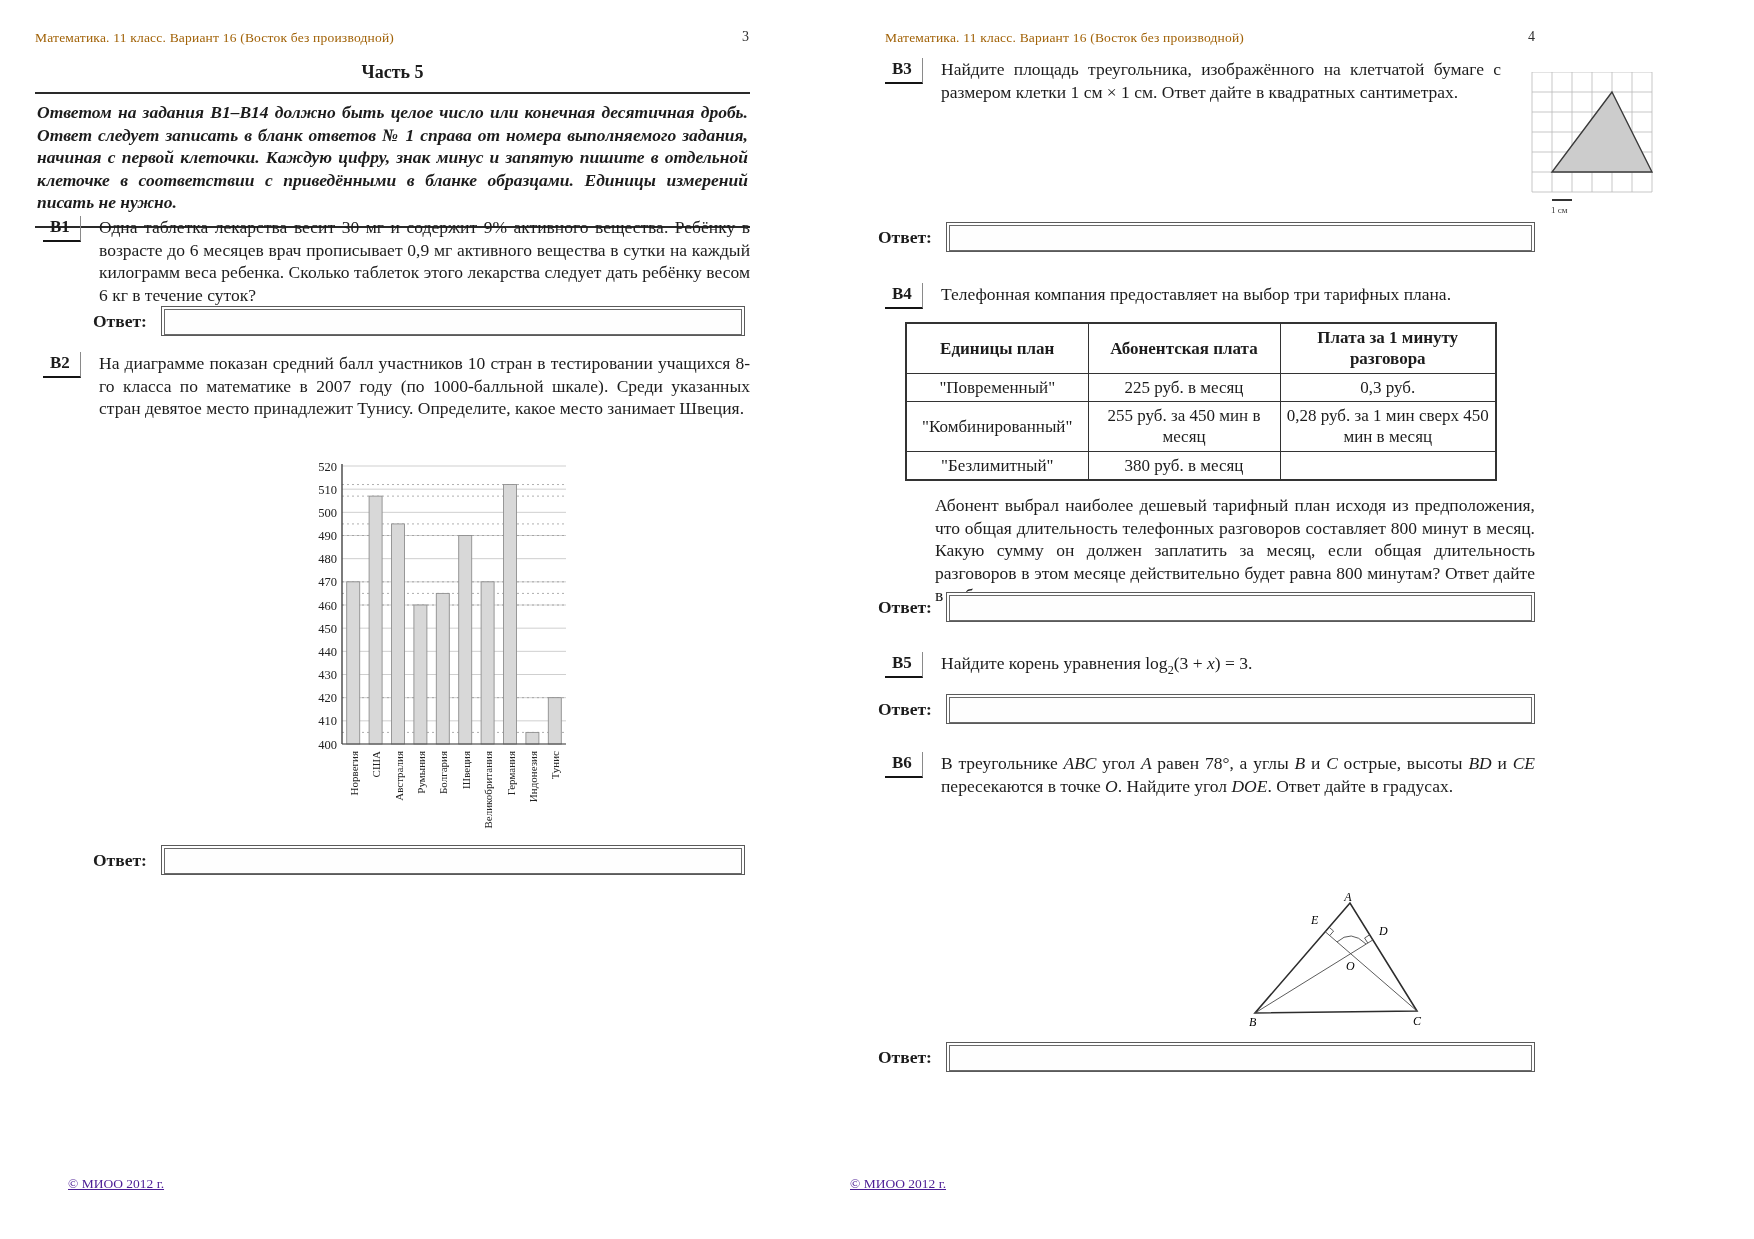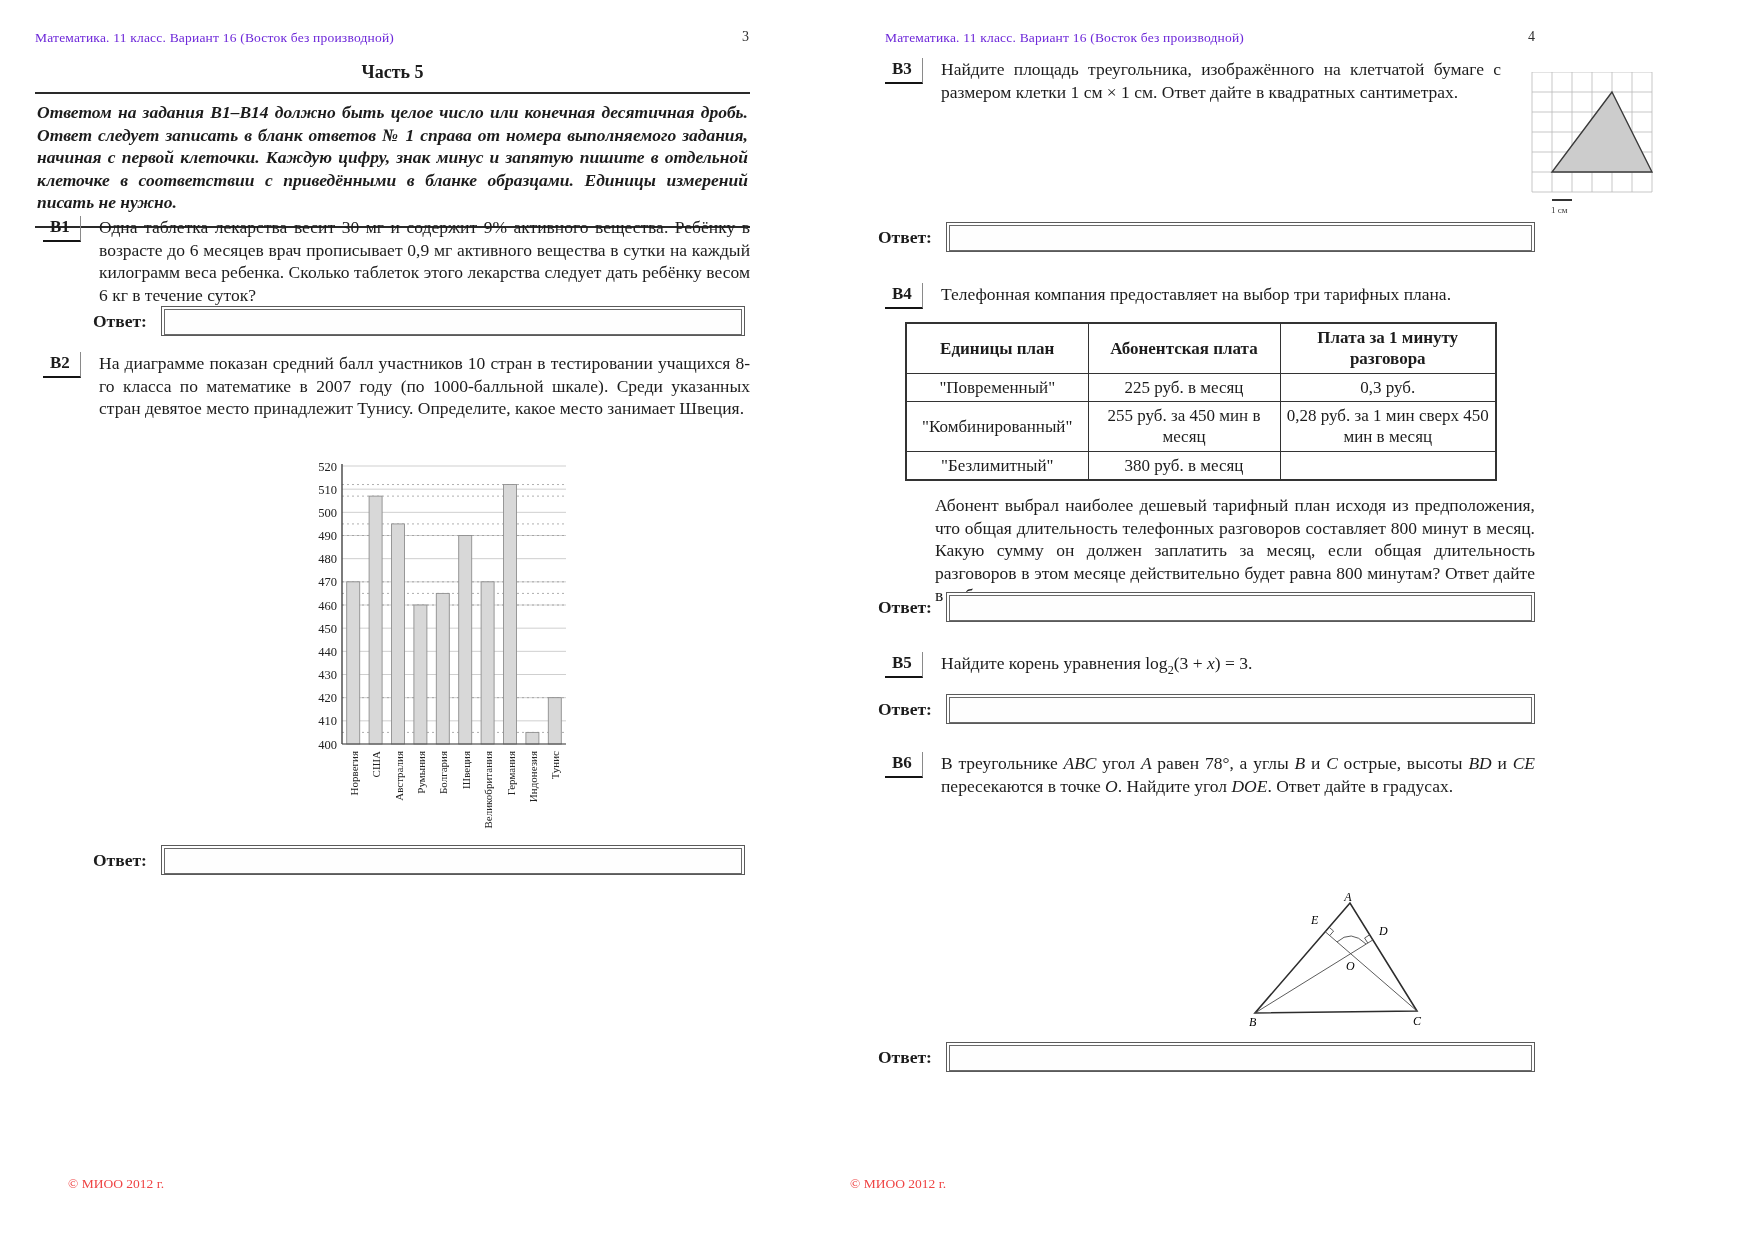--- a/index.html
+++ b/index.html
@@ -5,21 +5,21 @@
   html,body{margin:0;padding:0;}
   body{
     width:1754px;height:1239px;background:#ffffff;position:relative;
     font-family:"Liberation Serif", serif;color:#1c1c1c;
     -webkit-font-smoothing:antialiased;
   }
   .page{position:absolute;top:0;height:1239px;}
   #page3{left:0;width:790px;}
   #page4{left:790px;width:964px;}
   .abs{position:absolute;}
-  .running-head{font-size:13.5px;color:#6d28d9;letter-spacing:.2px;}
+  .running-head{font-size:13.5px;color:#a16207;letter-spacing:.2px;}
   .page-num{font-size:14px;color:#2e2e2e;}
   .part-title{font-size:18px;font-weight:bold;text-align:center;}
   .instructions{
     font-size:17.5px;font-weight:bold;font-style:italic;line-height:22.5px;
     text-align:justify;border-top:2px solid #2a2a2a;border-bottom:2px solid #2a2a2a;
     padding:7px 2px 12px 2px;
   }
   .q-row{display:flex;align-items:flex-start;}
   .q-label-col{flex:0 0 56px;}
   .qlabel{
@@ -27,21 +27,21 @@
     border-bottom:2px solid #141414;border-right:1.5px solid #8a8a8a;
     padding:1px 10px 3px 7px;
   }
   .q-text{flex:1;font-size:17.5px;line-height:22.5px;text-align:justify;}
   .answer-row{display:flex;align-items:center;}
   .answer-label{font-weight:bold;font-size:17.5px;flex:0 0 68px;}
   .answer-box{
     flex:1;height:24px;border:1px solid #5a5a5a;padding:2px;background:#fff;
   }
   .answer-box .inner{height:100%;border:1px solid #6a6a6a;background:#fefefe;}
-  .footer{font-size:13.5px;color:#ef4444;}
+  .footer{font-size:13.5px;color:#4c1d95;text-decoration:underline;}
   table.tariff{
     border-collapse:collapse;font-size:17px;line-height:21px;
     border:2px solid #333;table-layout:fixed;
   }
   table.tariff th, table.tariff td{
     border:1px solid #333;text-align:center;vertical-align:middle;padding:3px 6px;
   }
   table.tariff th{font-weight:bold;}
   sub{font-size:70%;}
   svg text{font-family:"Liberation Serif", serif;}

